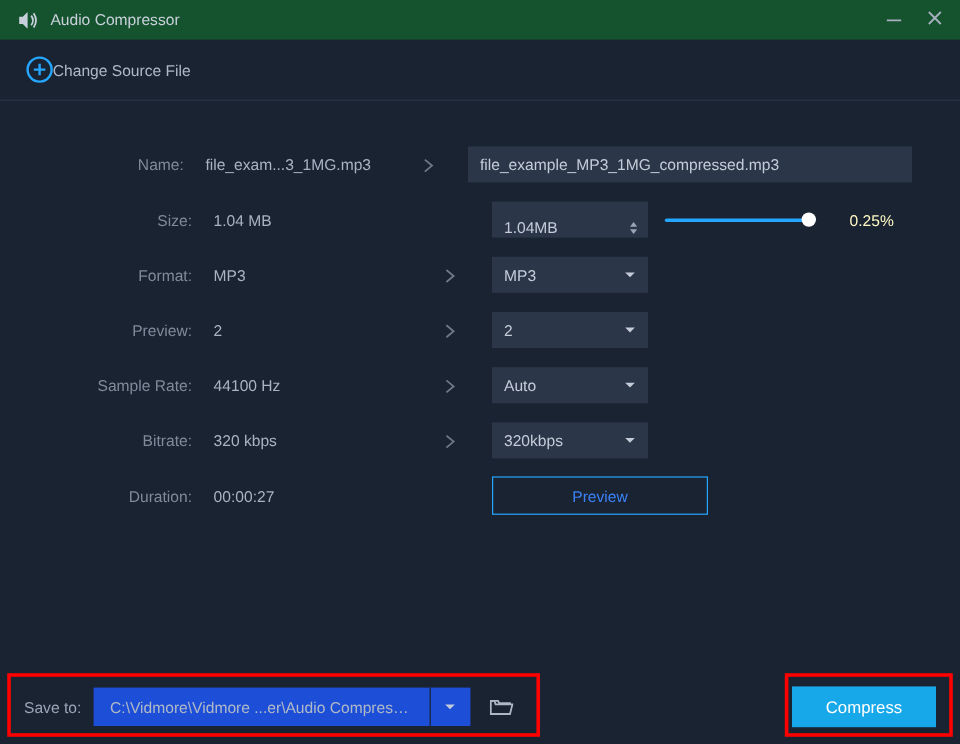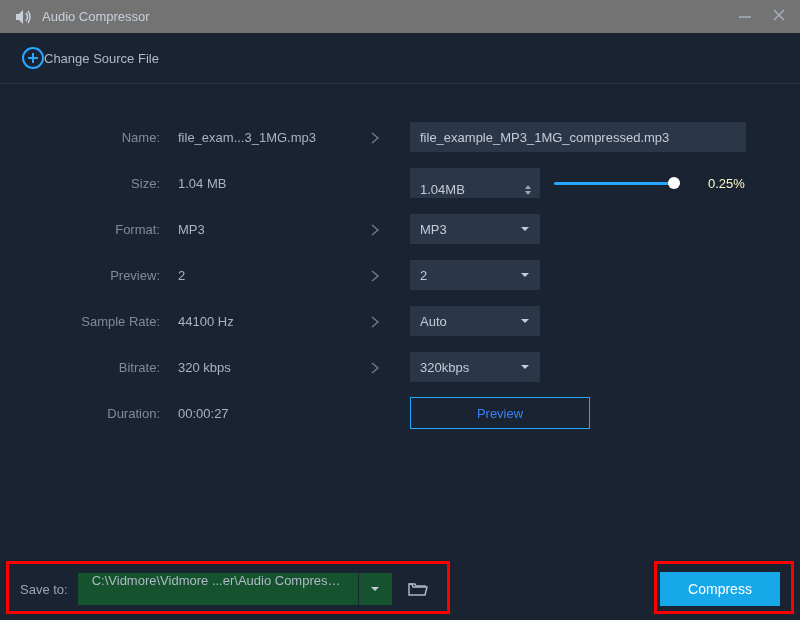--- a/index.html
+++ b/index.html
@@ -12,21 +12,21 @@
       font-size: 13px;
       overflow: hidden;
       position: relative;
     }
     
     .titlebar {
       display: flex;
       align-items: center;
       justify-content: space-between;
       padding: 8px 14px;
-      background: #737373;
+      background: #14532d;
     }
     .titlebar-left { display: flex; align-items: center; gap: 10px; }
     .app-icon svg { display: block; }
     .titlebar-title { color: #c8d0dc; font-size: 13px; }
     .window-ctrls { display: flex; gap: 20px; color: #a6b0bf; }
     .window-ctrls span { cursor: pointer; }
     
     .addbar {
       display: flex;
       align-items: center;
@@ -64,21 +64,21 @@
       text-overflow: ellipsis;
     }
     .arrow-cell {
       width: 70px;
       text-align: center;
       color: #6f7988;
     }
     .arrow-cell svg { display: inline-block; vertical-align: middle; }
     .target { display: flex; align-items: center; gap: 14px; flex: 1; }
     .text-input {
-      width: 336px;
+      width: 370px;
       height: 30px;
       background: #2b3648;
       border: none;
       color: #c4ccd9;
       padding: 0 10px;
       font-size: 13px;
     }
     .spinner {
       width: 130px; height: 30px;
       background: #2b3648;
@@ -142,23 +142,23 @@
       justify-content: space-between;
       gap: 12px;
     }
     .save-group {
       display: flex;
       align-items: center;
       gap: 10px;
     }
     .path-select {
       display: flex;
-      align-items: flex-start;
+      align-items: center;
       height: 32px;
-      background: #14532d;
+      background: #1d4ed8;
     }
     .path-text {
       padding: 0 14px;
       color: #b0b9c6;
       width: 280px;
       white-space: nowrap;
       overflow: hidden;
       text-overflow: ellipsis;
     }
     .path-caret {

